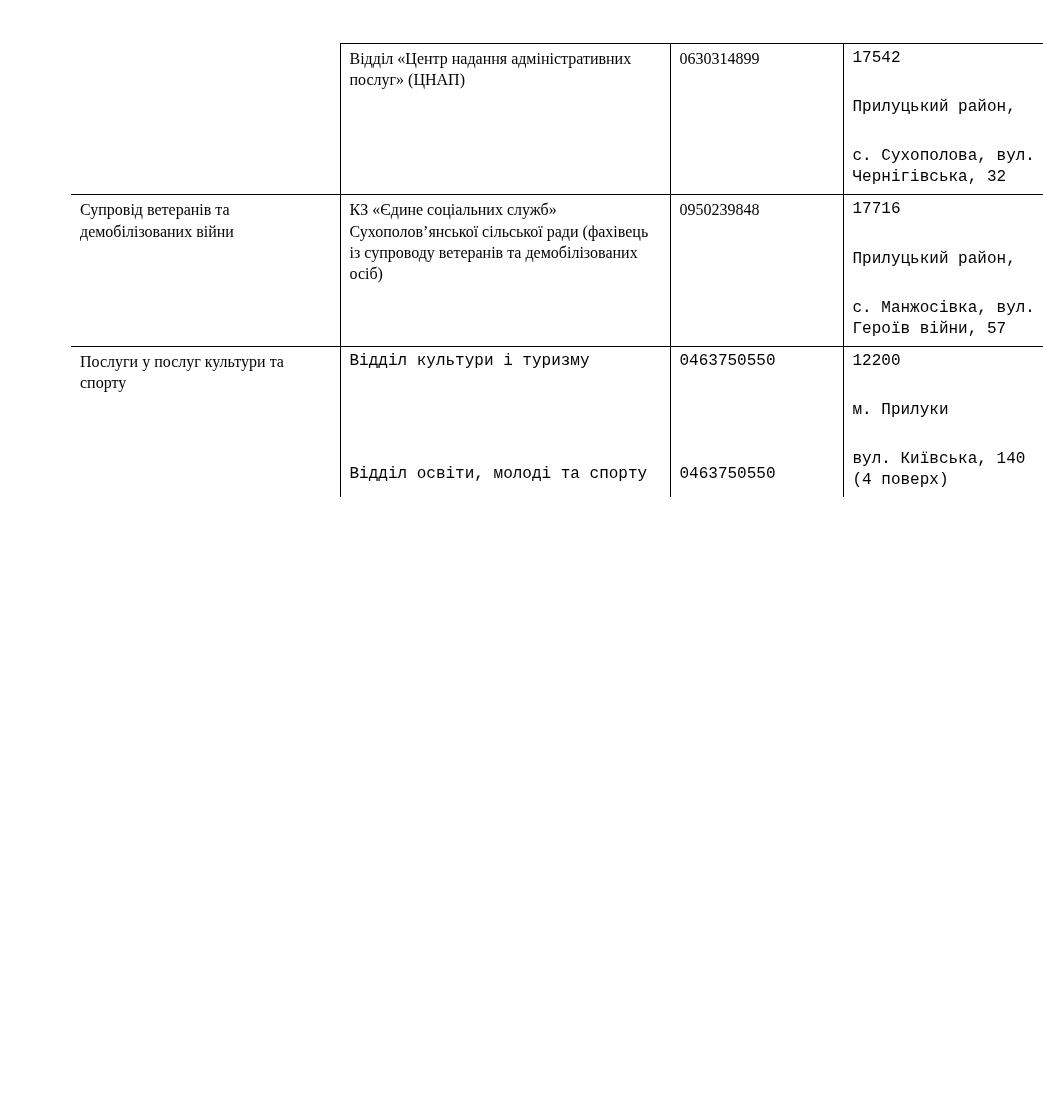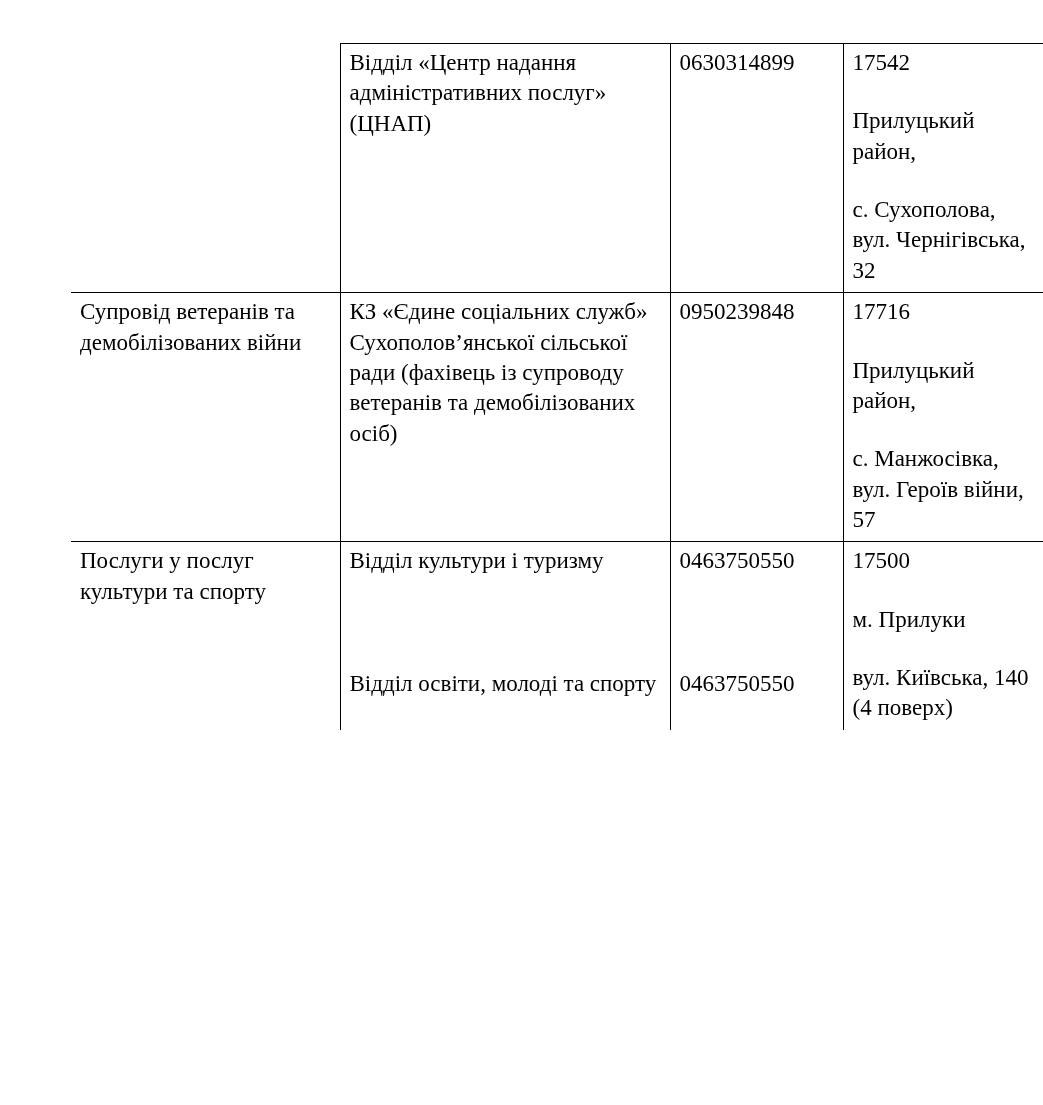--- a/index.html
+++ b/index.html
@@ -21,21 +21,21 @@
     height: 1105px;
     box-sizing: border-box;
   }
   table.doc-table {
     border-collapse: collapse;
     table-layout: fixed;
     position: absolute;
     left: 71px;
     top: 43px;
     width: 900px;
-    font-size: 23px;
+    font-size: 16px;
     line-height: 1.32;
   }
   table.doc-table td {
     vertical-align: top;
     border: 1px solid #000000;
     padding: 4px 8px 6px 9px;
     word-wrap: break-word;
     overflow-wrap: break-word;
   }
   
@@ -63,20 +63,21 @@
 
   .phone {
     text-align: left;
     white-space: nowrap;
   }
   .cell-pad-top {
     padding-top: 100px;
   }
   .para {
     margin: 0;
+    font-family: Liberation Mono, monospace;
   }
   .para + .para {
     margin-top: 28px;
   }
   .spacer-lg {
     height: 92px;
   }
   .addr-line { margin: 0; }
 </style>
 </head>
@@ -117,20 +118,20 @@
           <p class="para">Відділ культури і туризму</p>
           <div class="spacer-lg"></div>
           <p class="para">Відділ освіти, молоді та спорту</p>
         </td>
         <td class="cell-2 phone">
           <p class="para">0463750550</p>
           <div class="spacer-lg"></div>
           <p class="para">0463750550</p>
         </td>
         <td class="cell-3">
-          <p class="para addr-line">17500</p>
+          <p class="para addr-line">12200</p>
           <p class="para addr-line">м. Прилуки</p>
           <p class="para addr-line">вул. Київська, 140 (4 поверх)</p>
         </td>
       </tr>
     </tbody>
   </table>
 </div>
 
 </body></html>

